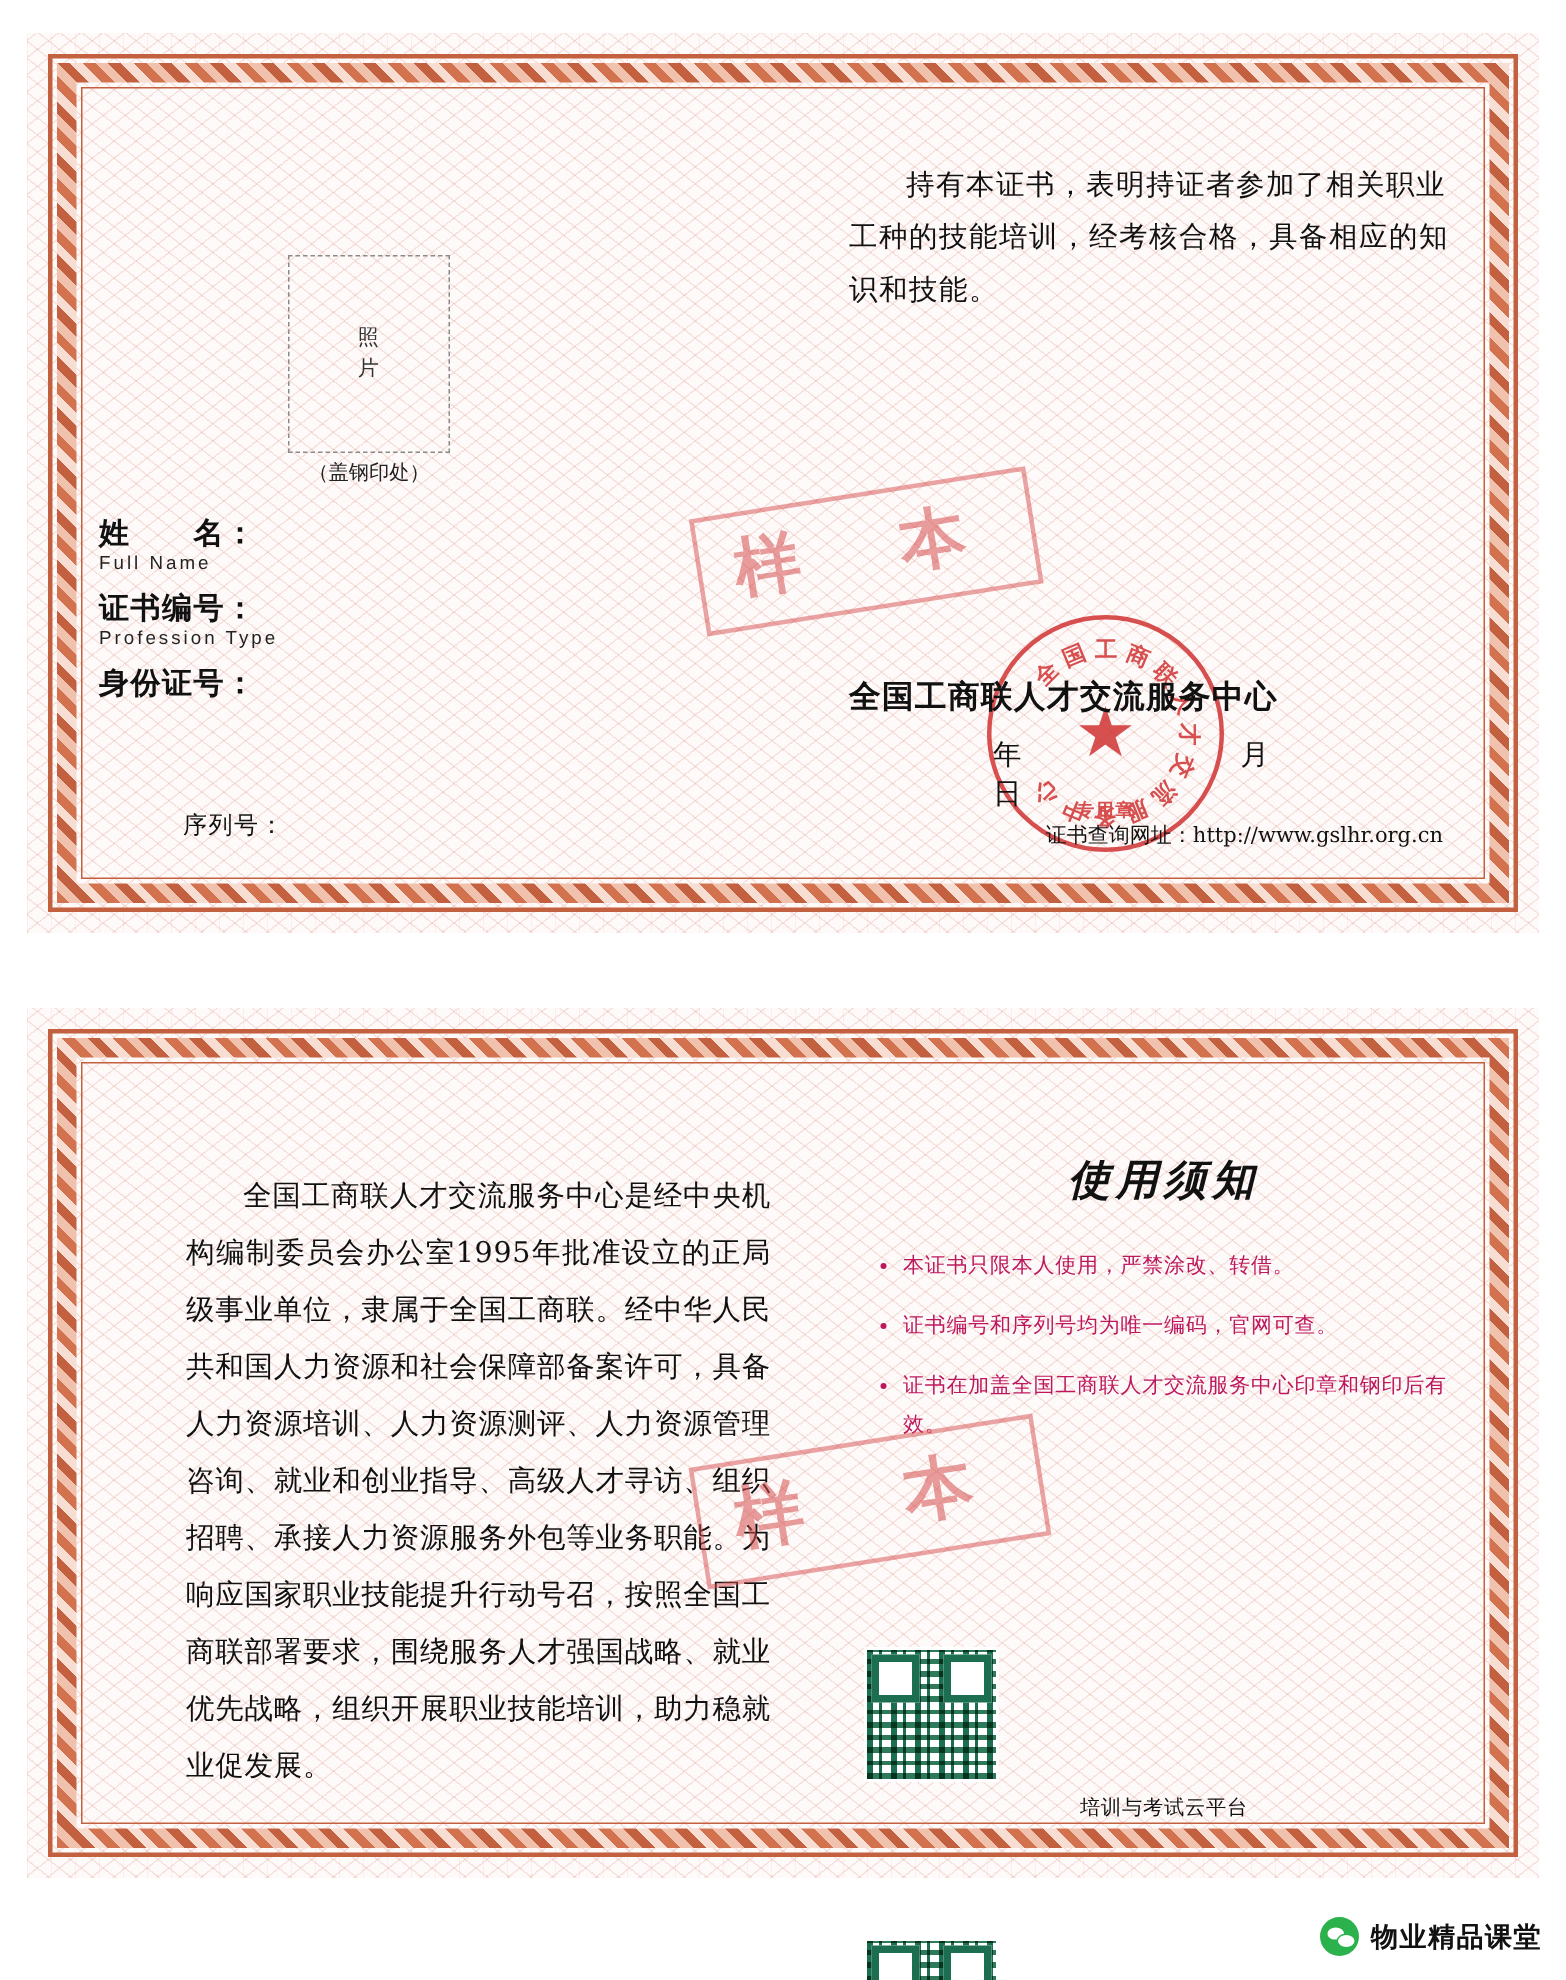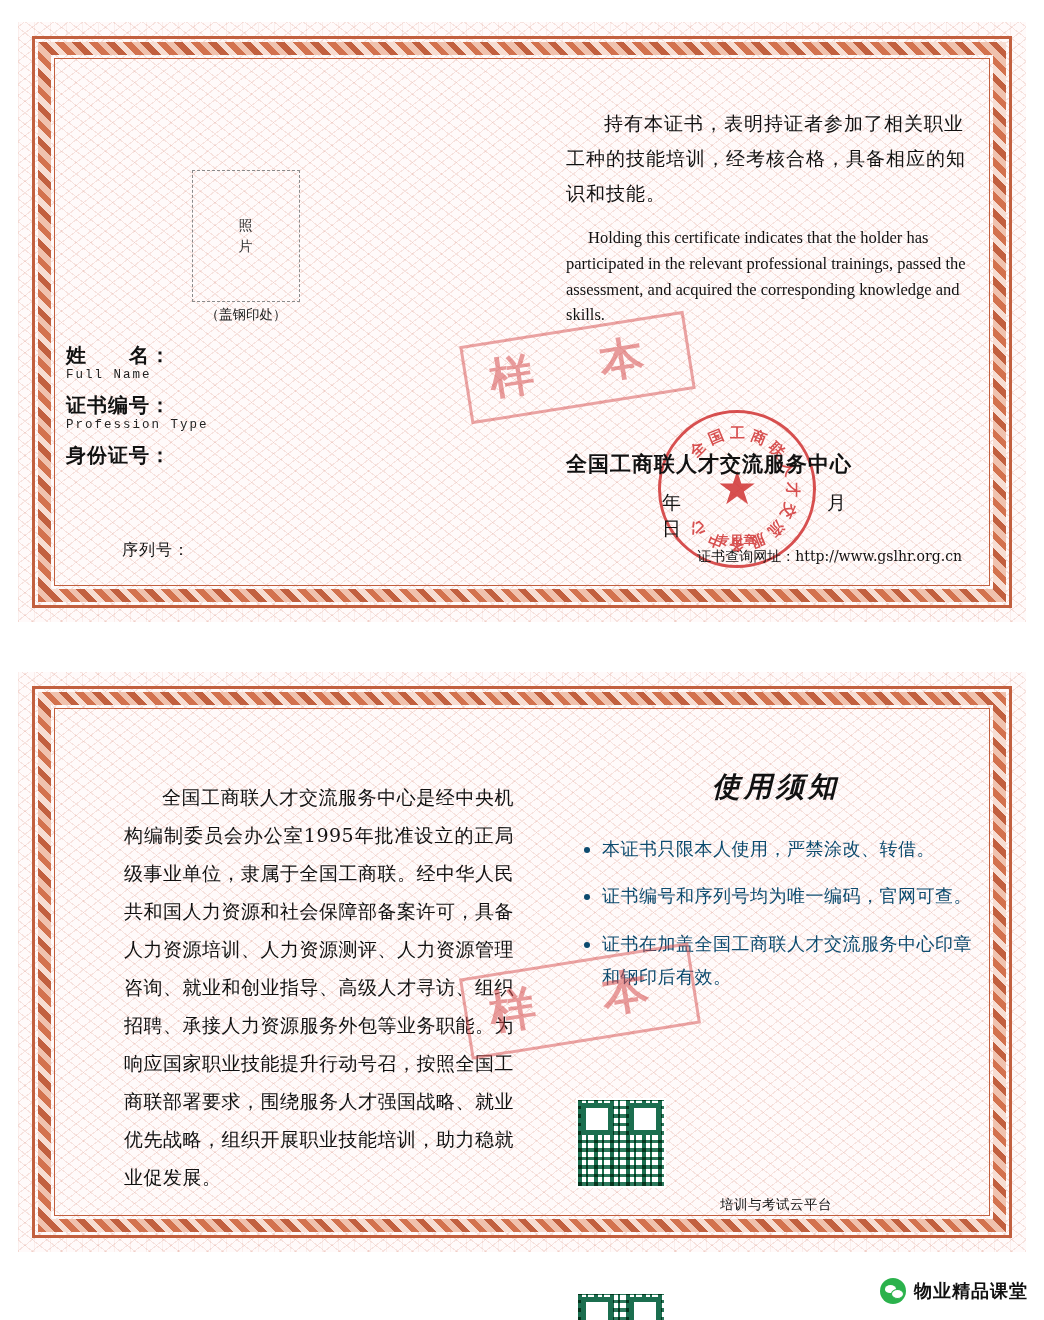--- a/index.html
+++ b/index.html
@@ -136,21 +136,21 @@
     margin-bottom: 10px;
   }
   .field-cn {
     font-family: "DejaVu Serif", serif;
     font-size: 20px;
     font-weight: bold;
     color: #111;
     letter-spacing: 1px;
   }
   .field-en {
-    font-family: Liberation Mono, monospace;
+    font-family: Liberation Sans, sans-serif;
     font-size: 12.5px;
     color: #222;
     letter-spacing: 2px;
     margin-top: -1px;
   }
 
   .front-right {
     position: absolute;
     left: 500px;
     top: 36px;
@@ -316,23 +316,23 @@
     text-align: center;
     margin-bottom: 26px;
     font-style: italic;
   }
   .notice-list {
     margin: 0;
     padding-left: 26px;
   }
   .notice-list li {
     font-family: "DejaVu Serif", serif;
-    font-size: 18px;
+    font-size: 14px;
     line-height: 1.85;
-    color: #0c4a6e;
+    color: #be185d;
     margin-bottom: 14px;
     letter-spacing: 0.5px;
   }
 
   .qr-row {
     position: absolute;
     left: 510px;
     top: 378px;
     width: 400px;
     display: flex;
@@ -445,21 +445,20 @@
           <div class="field-cn">证书编号：</div>
           <div class="field-en">Profession Type</div>
         </div>
         <div class="field">
           <div class="field-cn">身份证号：</div>
         </div>
       </div>
 
       <div class="front-right">
         <div class="para-cn">持有本证书，表明持证者参加了相关职业工种的技能培训，经考核合格，具备相应的知识和技能。</div>
-        <div class="para-en">Holding this certificate indicates that the holder has participated in the relevant professional trainings, passed the assessment, and acquired the corresponding knowledge and skills.</div>
       </div>
 
       <div class="seal">
         <div class="seal-star">★</div>
         <div class="seal-sub">专用章</div>
       <div class="seal-text">
             <span style="transform: rotate(-135deg) translate(58px) rotate(90deg) translate(-7px, -7px);">全</span>
             <span style="transform: rotate(-112.5deg) translate(58px) rotate(90deg) translate(-7px, -7px);">国</span>
             <span style="transform: rotate(-90deg) translate(58px) rotate(90deg) translate(-7px, -7px);">工</span>
             <span style="transform: rotate(-67.5deg) translate(58px) rotate(90deg) translate(-7px, -7px);">商</span>

